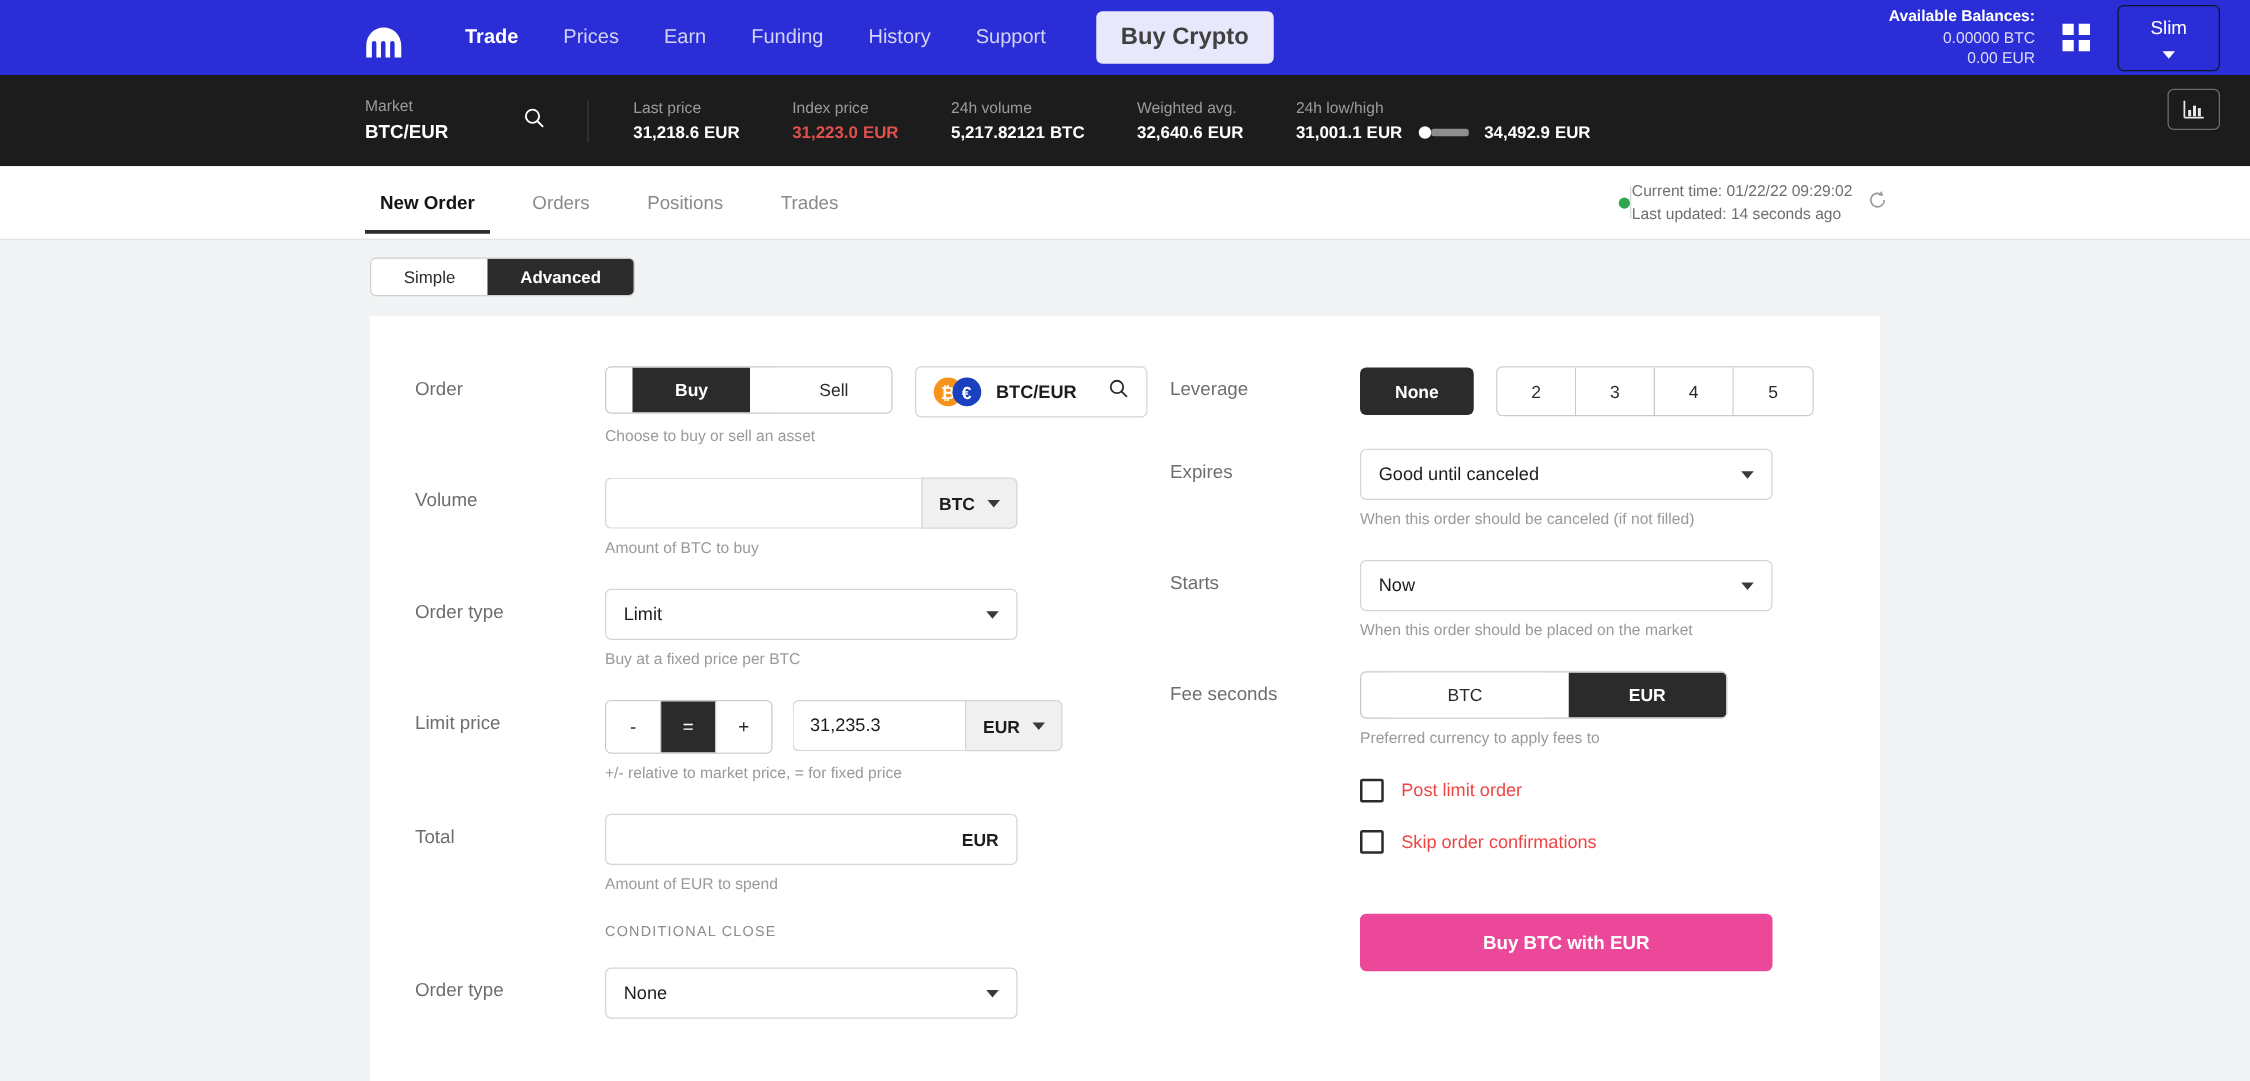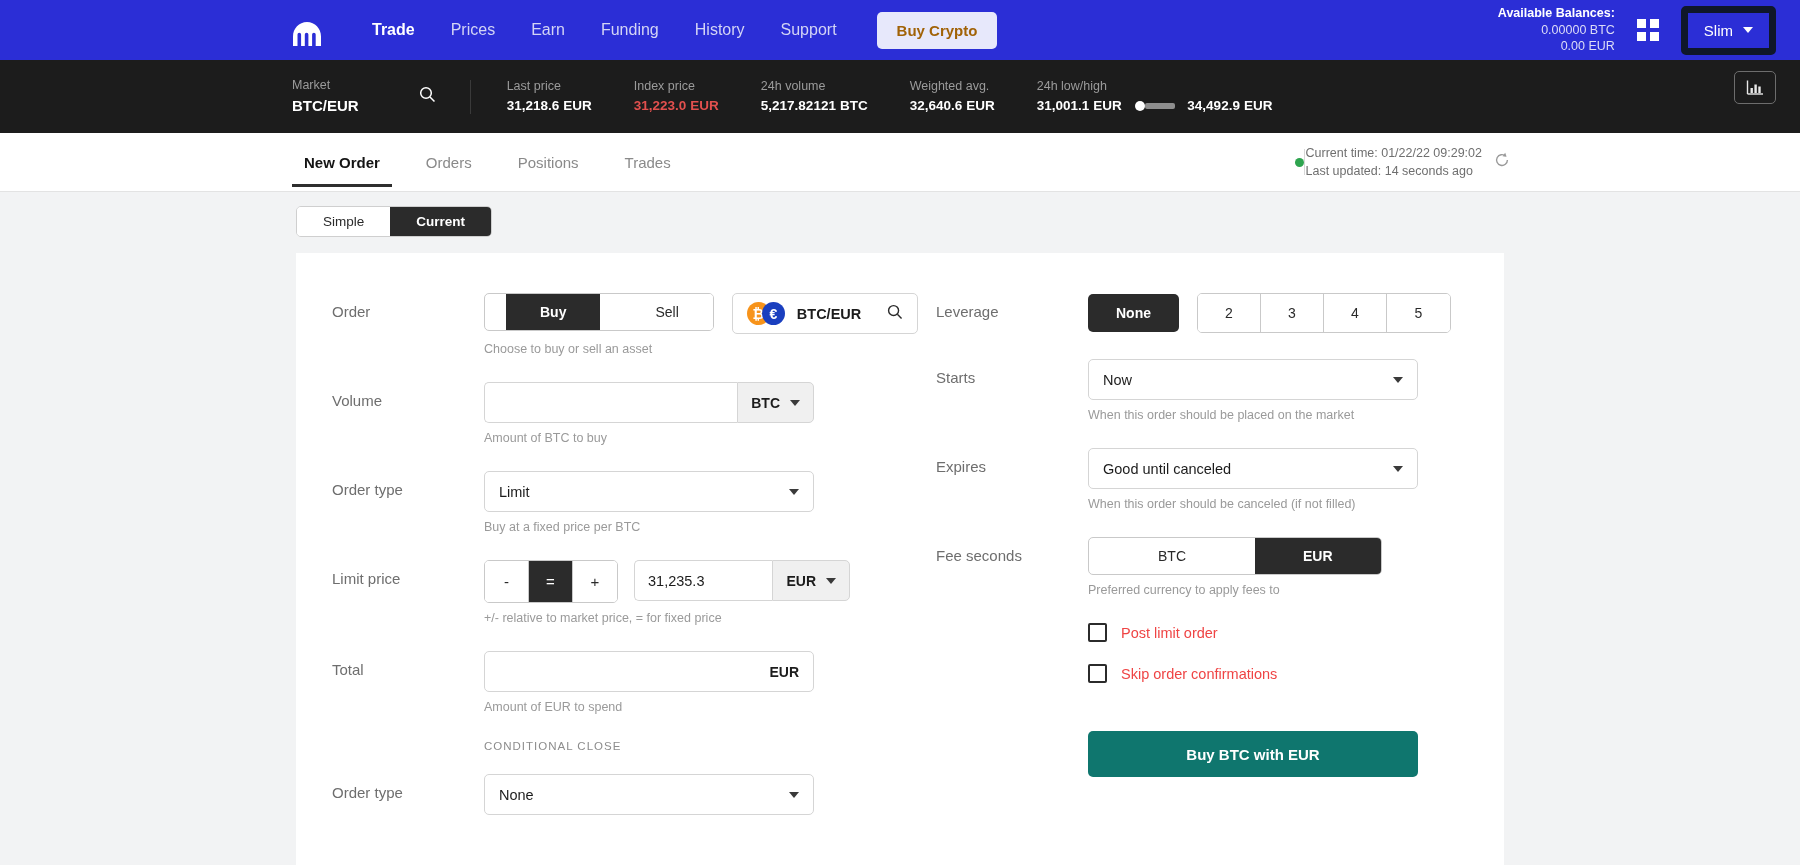--- a/index.html
+++ b/index.html
@@ -26,37 +26,37 @@
     color: #d3d4f5; font-size: 16px; padding: 0 18px;
     height: 67px; display: flex; align-items: center;
     position: relative; white-space: nowrap; cursor: pointer;
   }
   .nav-link.active { color: #ffffff; font-weight: bold; }
   .nav-link.active::after {
     content: ""; position: absolute; left: 18px; right: 18px;
     bottom: 0; height: 3px; background: #ffffff;
   }
   .buy-crypto {
-    background: #e7e8fb; color: #a16207; font-weight: bold;
-    font-size: 15px; border-radius: 5px; padding: 10px 20px;
+    background: #e7e8fb; color: #404040; font-weight: bold;
+    font-size: 19px; border-radius: 5px; padding: 10px 20px;
     margin-left: 22px; cursor: pointer; white-space: nowrap;
   }
   .nav-right {
     position: absolute; right: 24px; top: 0; height: 60px;
     display: flex; align-items: center; gap: 22px;
   }
   .balances { text-align: right; line-height: 1.35; }
   .balances .bal-title { color: #ffffff; font-size: 12.5px; font-weight: bold; }
   .balances .bal-row { color: #dcdcf7; font-size: 12.5px; }
   .grid-icon { display: grid; grid-template-columns: 9px 9px; gap: 4px; cursor: pointer; }
   .grid-icon i { width: 9px; height: 9px; background: #ffffff; display: block; }
   .slim-btn {
-    border: 7px solid #0f172a; border-radius: 5px; color: #fff;
+    border: 1px solid #0f172a; border-radius: 5px; color: #fff;
     font-size: 15px; padding: 9px 16px; display: flex; align-items: center;
-    gap: 10px; cursor: pointer; min-width: 82px; justify-content: center;
+    gap: 10px; cursor: pointer; min-width: 82px; justify-content: center; flex-direction: column;
   }
   .caret-w { width: 0; height: 0; border-left: 5px solid transparent;
              border-right: 5px solid transparent; border-top: 6px solid #fff; }
 
   
   .ticker {
     height: 73px; background: #1c1c1c;
     display: flex; align-items: center; position: relative;
   }
   .ticker-inner { display: flex; align-items: center; margin-left: 292px; }
@@ -218,21 +218,21 @@
   }
 
   
   .cb-row { display: flex; align-items: center; gap: 14px; margin-bottom: 22px;
             margin-left: 0; }
   .cb { width: 19px; height: 19px; border: 2px solid #2b2b2b; border-radius: 2px;
         background: #fff; cursor: pointer; flex-shrink: 0; }
   .cb-label { font-size: 14.5px; color: #ef4444; }
 
   .submit-btn {
-    width: 330px; height: 46px; background: #0f766e; color: #ffffff;
+    width: 330px; height: 46px; background: #ec4899; color: #ffffff;
     font-size: 15px; font-weight: bold; border: none; border-radius: 5px;
     cursor: pointer; font-family: "Liberation Sans", sans-serif;
     margin-top: 26px;
   }
   .offset-field { margin-left: 152px; }
 </style>
 </head>
 <body>
 
 <div class="topnav">
@@ -379,21 +379,21 @@
         <polygon points="11.2,0.8 12.6,4.8 8.6,4.2" fill="#9a9a9a"></polygon>
       </svg>
     </span>
   </div>
 </div>
 
 <div class="main">
 
   <div class="seg-wrap">
     <div class="seg">Simple</div>
-    <div class="seg active">Current</div>
+    <div class="seg active">Advanced</div>
   </div>
 
   <div class="panel">
 
     <div class="col left">
 
       <div class="row">
         <div class="row-label">Order</div>
         <div class="field">
           <div style="display:flex;align-items:flex-start;">
@@ -499,42 +499,42 @@
               <div class="lev">2</div>
               <div class="lev">3</div>
               <div class="lev">4</div>
               <div class="lev">5</div>
             </div>
           </div>
         </div>
       </div>
 
       <div class="row">
+        <div class="row-label">Expires</div>
+        <div class="field">
+          <div class="select-box">
+            <span>Good until canceled</span>
+            <span class="caret-d"></span>
+          </div>
+          <div class="hint">When this order should be canceled (if not filled)</div>
+        </div>
+      </div>
+
+      <div class="row">
         <div class="row-label">Starts</div>
         <div class="field">
           <div class="select-box">
             <span>Now</span>
             <span class="caret-d"></span>
           </div>
           <div class="hint">When this order should be placed on the market</div>
         </div>
       </div>
 
       <div class="row">
-        <div class="row-label">Expires</div>
-        <div class="field">
-          <div class="select-box">
-            <span>Good until canceled</span>
-            <span class="caret-d"></span>
-          </div>
-          <div class="hint">When this order should be canceled (if not filled)</div>
-        </div>
-      </div>
-
-      <div class="row">
         <div class="row-label">Fee seconds</div>
         <div class="field">
           <div class="toggle-group">
             <div class="toggle" style="padding:10px 48px">BTC</div>
             <div class="toggle active" style="padding:10px 48px">EUR</div>
           </div>
           <div class="hint">Preferred currency to apply fees to</div>
         </div>
       </div>
 

